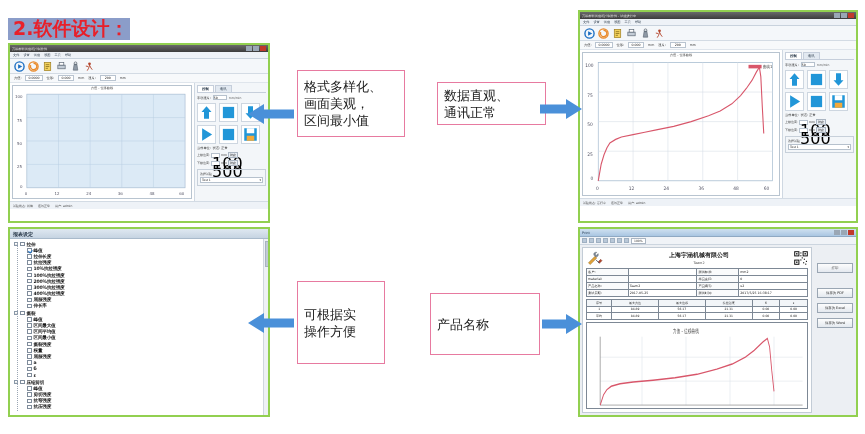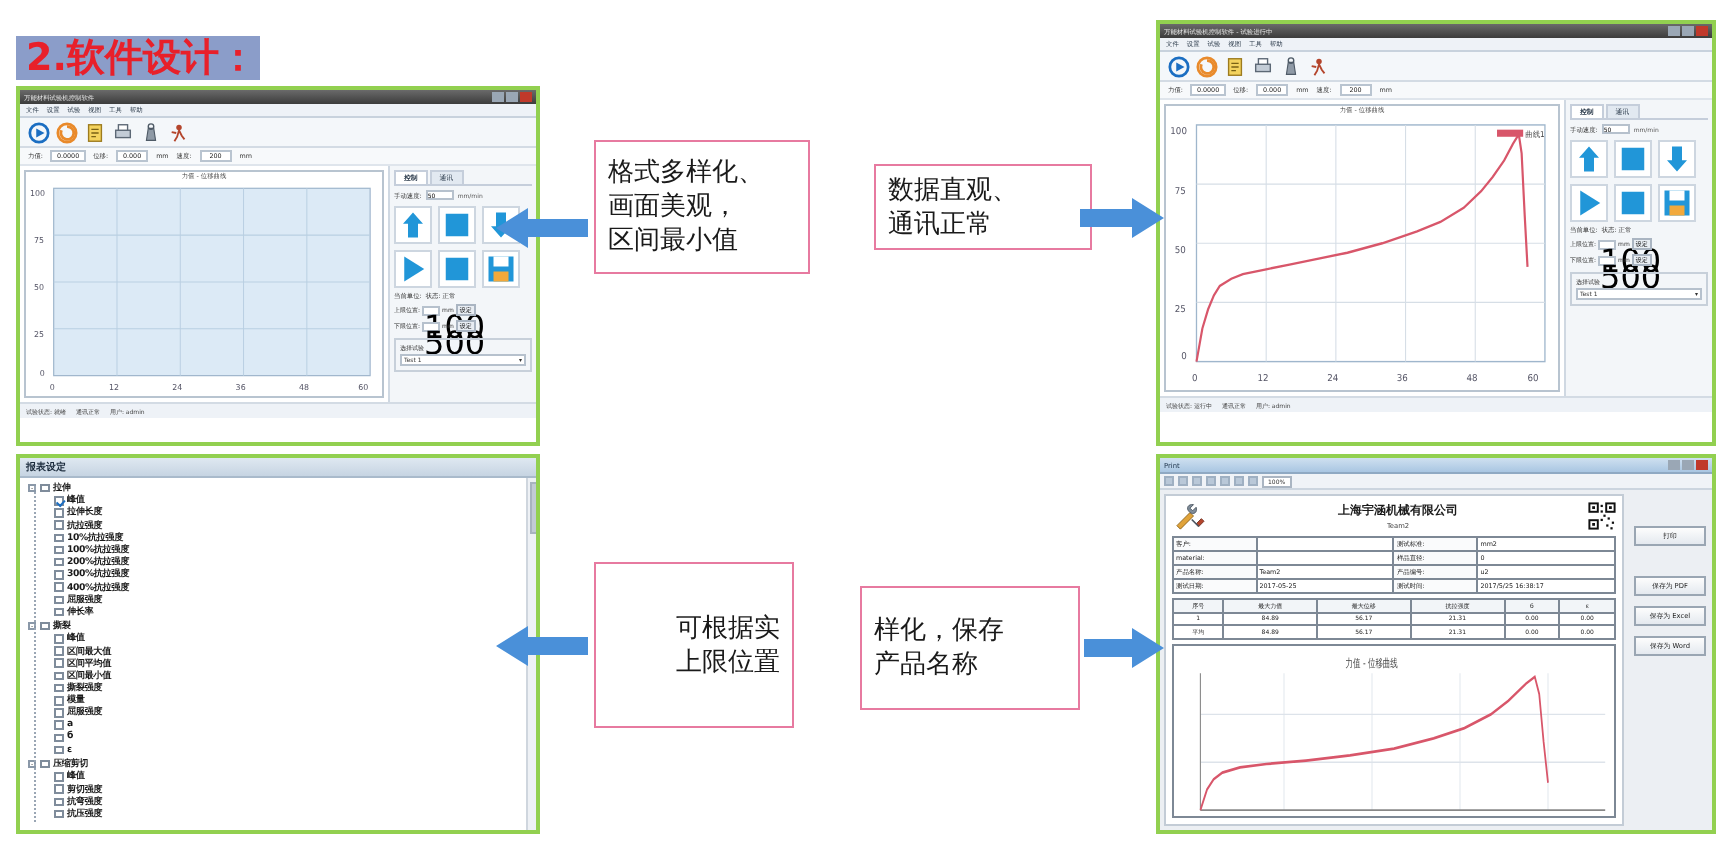--- a/index.html
+++ b/index.html
@@ -258,21 +258,21 @@
     position: absolute; border: 1px solid #e77aa0; background: #ffffff;
     display: flex; flex-direction: column; justify-content: center;
     padding: 4px 6px;
   }
   .callout .line {
     font-size: 13px; color: #1a1a1a; line-height: 17px; white-space: nowrap;
     font-family: "DejaVu Serif", "Liberation Serif", serif;
   }
   #co-tl { left: 297px; top: 70px;  width: 108px; height: 67px; }
   #co-tr { left: 437px; top: 82px;  width: 109px;  height: 43px; }
-  #co-bl { left: 297px; top: 281px; width: 100px; height: 83px; align-items: flex-end; }
+  #co-bl { left: 297px; top: 281px; width: 88px; height: 83px; }
   #co-br { left: 430px; top: 293px; width: 110px; height: 62px; }
 
   
   .arrow { position: absolute; }
   #ar-tl { left: 247px; top: 101px; width: 48px; height: 26px; }
   #ar-tr { left: 539px; top: 96px;  width: 44px; height: 26px; }
   #ar-bl { left: 247px; top: 310px; width: 48px; height: 26px; }
   #ar-br { left: 541px; top: 311px; width: 42px; height: 26px; }
 </style>
 </head>
@@ -889,24 +889,23 @@
     <div class="line">格式多样化、</div>
     <div class="line">画面美观，</div>
     <div class="line">区间最小值</div>
   </div>
   <div class="callout" id="co-tr">
     <div class="line">数据直观、</div>
     <div class="line">通讯正常</div>
   </div>
   <div class="callout" id="co-bl">
     <div class="line">可根据实</div>
-    <div class="line">上限位置</div>
+    <div class="line">操作方便</div>
   </div>
   <div class="callout" id="co-br">
-    <div class="line">样化，保存</div>
     <div class="line">产品名称</div>
   </div>
 
   <svg class="arrow" id="ar-tl" viewBox="0 0 48 26">
     <path d="M1 13 L17 3 L17 8.5 L47 8.5 L47 17.5 L17 17.5 L17 23 Z" fill="#4a90d9"></path>
   </svg>
   <svg class="arrow" id="ar-tr" viewBox="0 0 44 26">
     <path d="M43 13 L27 3 L27 8.5 L1 8.5 L1 17.5 L27 17.5 L27 23 Z" fill="#4a90d9"></path>
   </svg>
   <svg class="arrow" id="ar-bl" viewBox="0 0 48 26">

